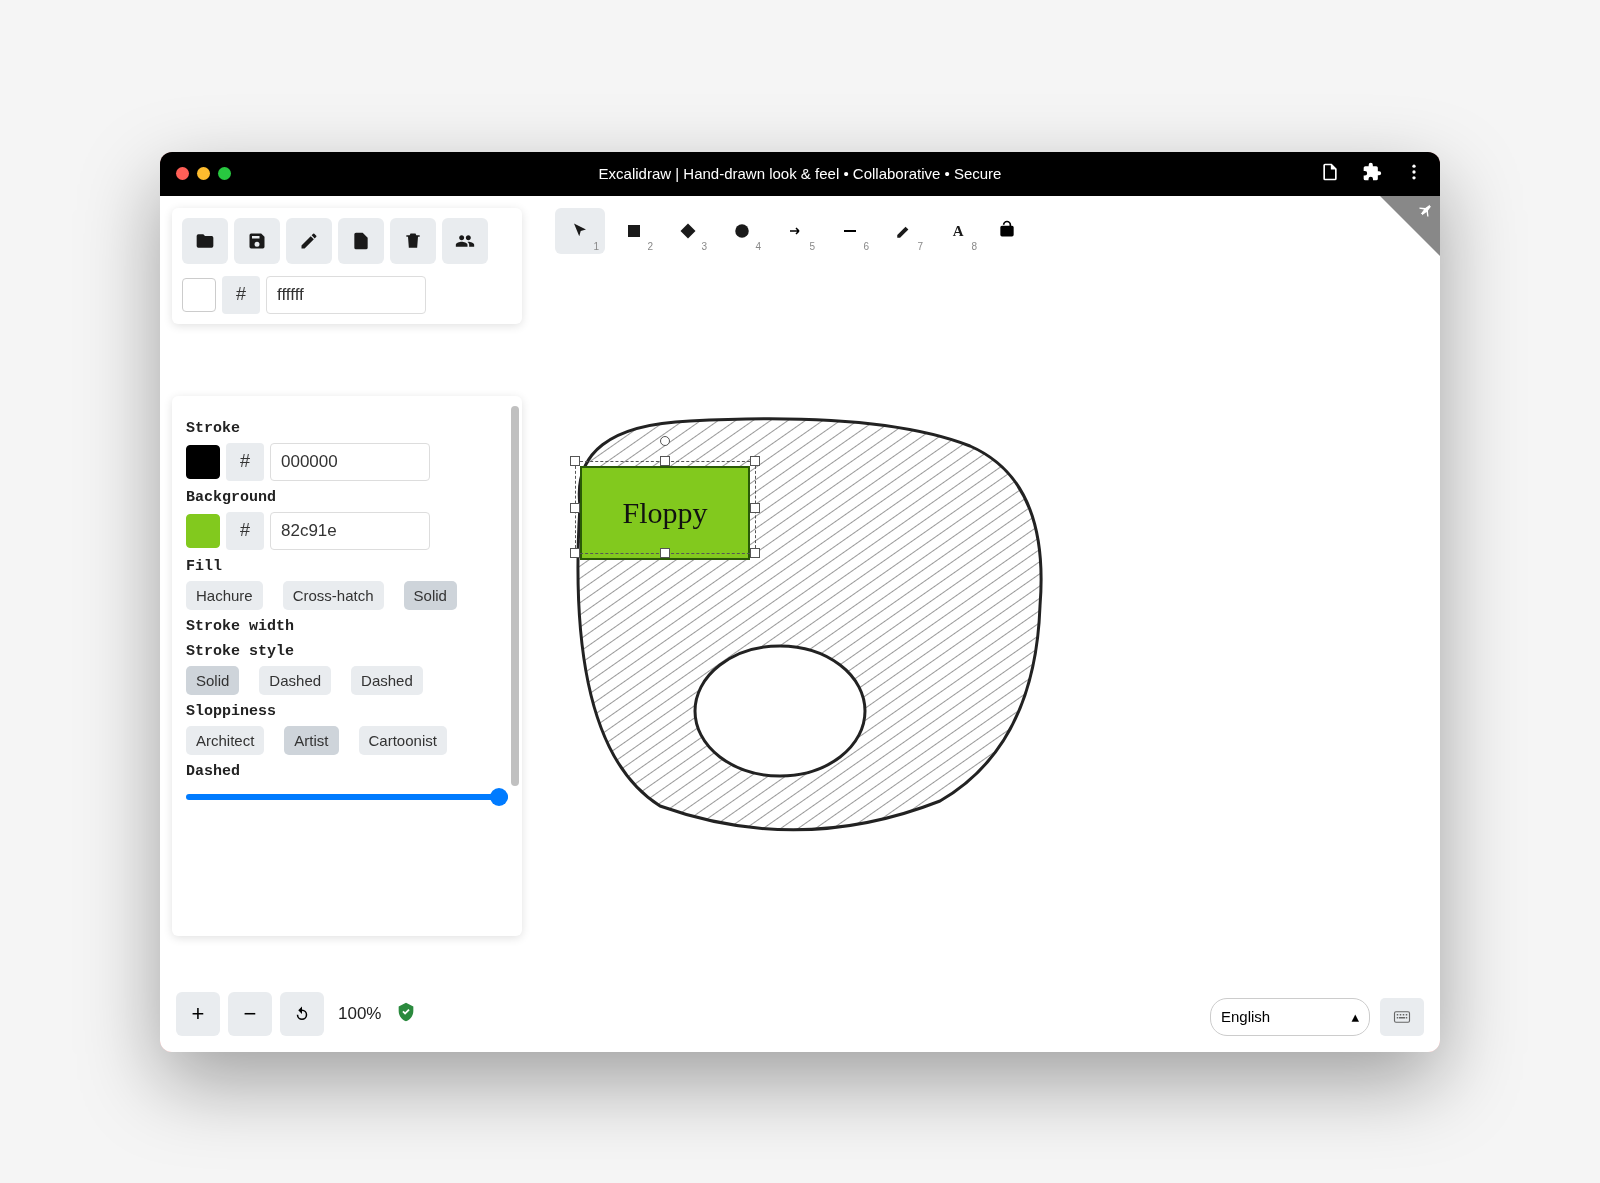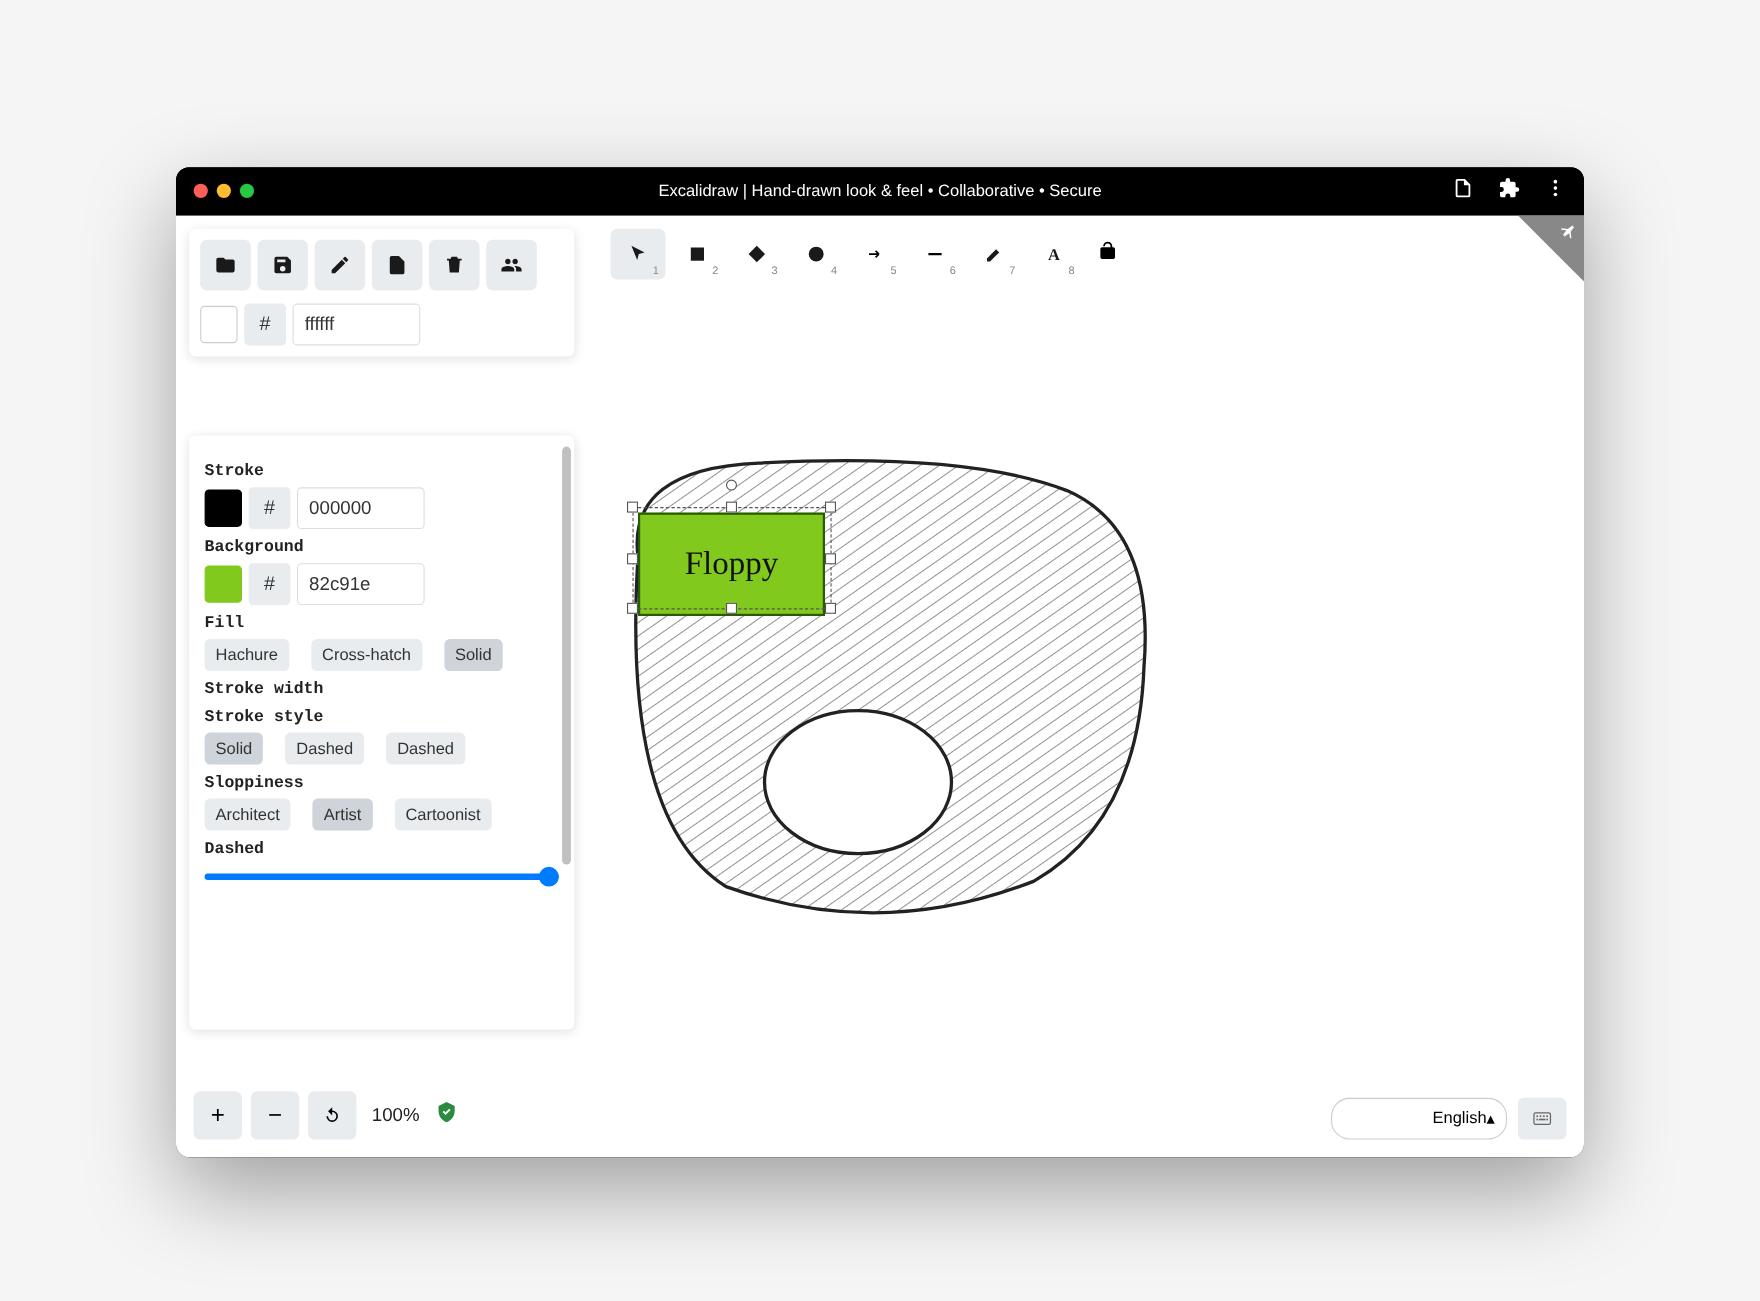--- a/index.html
+++ b/index.html
@@ -8,21 +8,21 @@
     background: #f5f5f5;
     display: flex;
     justify-content: center;
     align-items: center;
     min-height: 100vh;
     padding: 30px;
   }
   .window {
     width: 1280px;
     height: 900px;
-    background: #0f172a;
+    background: #fca5a5;
     border-radius: 12px;
     box-shadow: 0 30px 80px rgba(0,0,0,0.35);
     overflow: hidden;
     display: flex;
     flex-direction: column;
     position: relative;
     margin-top: 20px;
   }
   .titlebar {
     background: #000;
@@ -74,21 +74,21 @@
   .swatch {
     width: 34px; height: 34px; border: 1px solid #ccc; border-radius: 4px;
   }
   .hashbox {
     width: 38px; height: 38px;
     background: #e9ecef; border-radius: 4px;
     display: flex; align-items: center; justify-content: center;
     font-size: 18px; color: #333;
   }
   .hexinput {
-    height: 38px; width: 116px;
+    height: 38px; width: 160px;
     border: 1px solid #ddd; border-radius: 4px;
     padding: 0 10px; font-size: 17px; color: #333;
   }
 
   
   .shape-toolbar {
     position: absolute;
     top: 12px; left: 395px;
     display: flex; gap: 4px;
     align-items: center;
@@ -160,21 +160,21 @@
   
   .footer-right {
     position: absolute;
     bottom: 16px; right: 16px;
     display: flex; gap: 10px; align-items: center;
   }
   .lang-select {
     width: 160px; height: 38px;
     border: 1px solid #ccc; border-radius: 17px;
     padding: 0 10px; font-size: 15px;
-    display: flex; align-items: center; justify-content: flex-end;
+    display: flex; align-items: center; justify-content: space-between;
     background: #fff; cursor: pointer;
   }
   .kbd-btn {
     width: 44px; height: 38px; background: #e9ecef;
     border: none; border-radius: 5px;
     display: flex; align-items: center; justify-content: center;
     cursor: pointer;
   }
 
   

